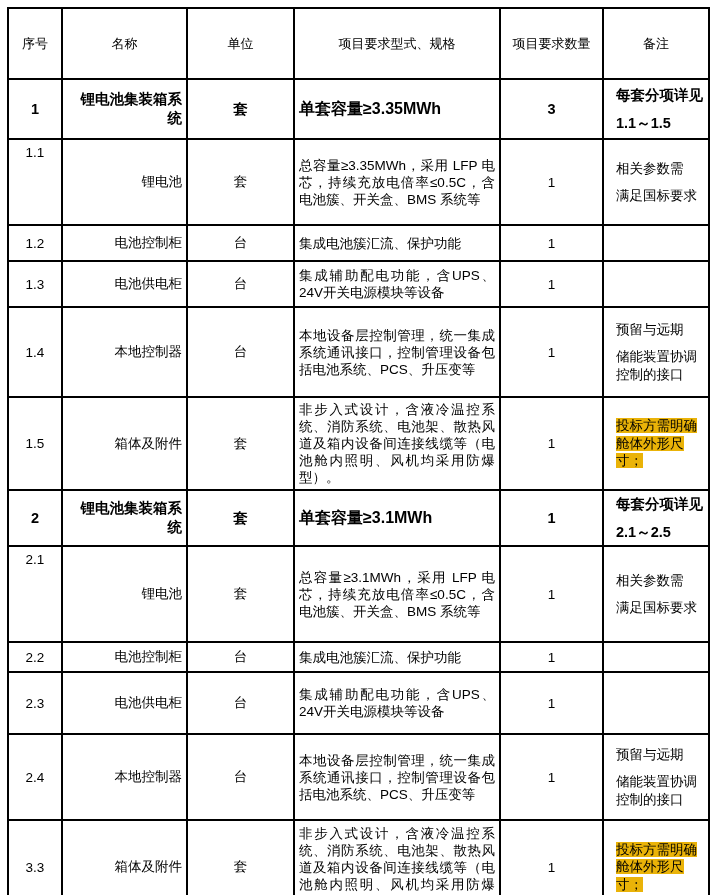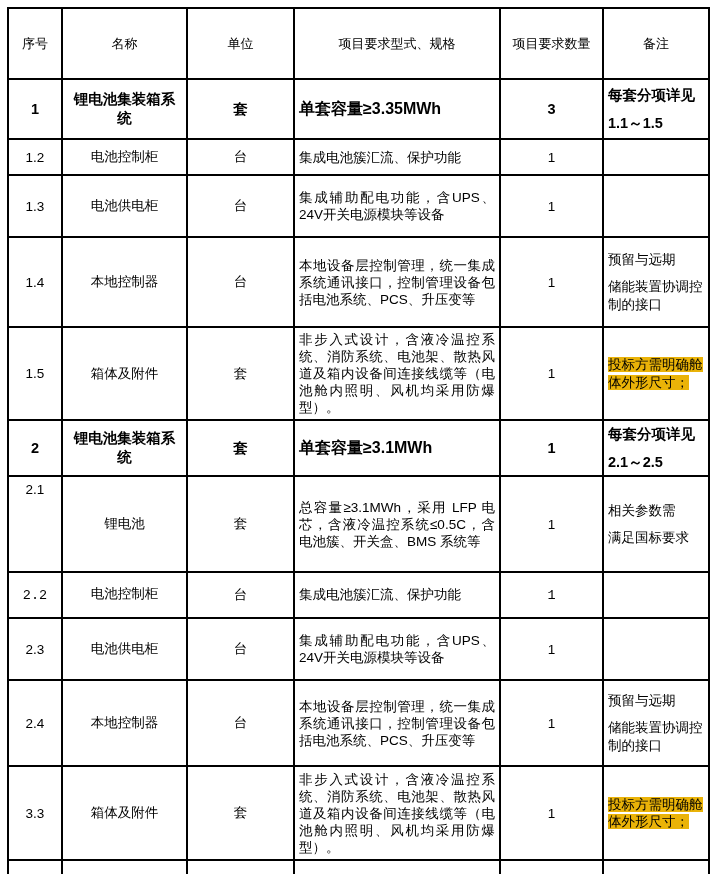--- a/index.html
+++ b/index.html
@@ -34,41 +34,41 @@
   }
   .req-table thead th {
     text-align: center;
     font-size: 13px;
     height: 71px;
   }
   .col-no, .col-unit, .col-qty {
     text-align: center;
   }
   .col-name {
-    text-align: center;
+    text-align: right;
     padding: 2px 10px;
     line-height: 1.3;
   }
   .col-spec {
     text-align: justify;
     font-size: 13px;
     line-height: 17px;
     padding: 3px 7px;
   }
   .col-remark {
     text-align: left;
     font-size: 13px;
     line-height: 17.5px;
     padding: 2px 17px;
   }
   .col-remark.remark-wide {
     padding: 2px 4px;
   }
   .remark-p {
-    margin: 0 0 10px 0;
+    margin: 0 0 10px 8px;
   }
   .remark-p:last-child {
     margin-bottom: 0;
   }
   tr.bold-row td {
     font-weight: bold;
     font-size: 14.5px;
   }
   tr.bold-row .col-spec {
     text-align: left;
@@ -119,29 +119,40 @@
     <td class="col-no">1</td>
     <td class="col-name">锂电池集装箱系统</td>
     <td class="col-unit">套</td>
     <td class="col-spec">单套容量≥3.35MWh</td>
     <td class="col-qty">3</td>
     <td class="col-remark remark-wide">
             <div class="remark-p">每套分项详见</div>
             <div class="remark-p">1.1～1.5</div>
           </td>
   </tr>
+        <tr style="height: 86px;">
+    <td class="col-no num-top">1.1</td>
+    <td class="col-name">锂电池</td>
+    <td class="col-unit">套</td>
+    <td class="col-spec">总容量≥3.35MWh，采用 LFP 电芯，持续充放电倍率≤0.5C，含电池簇、开关盒、BMS 系统等</td>
+    <td class="col-qty">1</td>
+    <td class="col-remark">
+            <div class="remark-p">相关参数需</div>
+            <div class="remark-p">满足国标要求</div>
+          </td>
+  </tr>
         <tr style="height: 36px; padding-left: 36px;">
     <td class="col-no">1.2</td>
     <td class="col-name">电池控制柜</td>
     <td class="col-unit">台</td>
     <td class="col-spec">集成电池簇汇流、保护功能</td>
     <td class="col-qty">1</td>
     <td class="col-remark"></td>
   </tr>
-        <tr style="height: 62px;">
+        <tr style="height: 46px;">
     <td class="col-no">1.3</td>
     <td class="col-name">电池供电柜</td>
     <td class="col-unit">台</td>
     <td class="col-spec">集成辅助配电功能，含UPS、24V开关电源模块等设备</td>
     <td class="col-qty">1</td>
     <td class="col-remark"></td>
   </tr>
         <tr style="height: 90px;">
     <td class="col-no">1.4</td>
     <td class="col-name">本地控制器</td>
@@ -171,28 +182,28 @@
     <td class="col-qty">1</td>
     <td class="col-remark remark-wide">
             <div class="remark-p">每套分项详见</div>
             <div class="remark-p">2.1～2.5</div>
           </td>
   </tr>
         <tr style="height: 96px;">
     <td class="col-no num-top">2.1</td>
     <td class="col-name">锂电池</td>
     <td class="col-unit">套</td>
-    <td class="col-spec">总容量≥3.1MWh，采用 LFP 电芯，含液冷温控系统≤0.5C，含电池簇、开关盒、BMS 系统等</td>
+    <td class="col-spec">总容量≥3.1MWh，采用 LFP 电芯，持续充放电倍率≤0.5C，含电池簇、开关盒、BMS 系统等</td>
     <td class="col-qty">1</td>
     <td class="col-remark">
             <div class="remark-p">相关参数需</div>
             <div class="remark-p">满足国标要求</div>
           </td>
   </tr>
-        <tr style="height: 46px; font-family: Liberation Mono, monospace;">
+        <tr style="height: 30px;">
     <td class="col-no">2.2</td>
     <td class="col-name">电池控制柜</td>
     <td class="col-unit">台</td>
     <td class="col-spec">集成电池簇汇流、保护功能</td>
     <td class="col-qty">1</td>
     <td class="col-remark"></td>
   </tr>
         <tr style="height: 62px;">
     <td class="col-no">2.3</td>
     <td class="col-name">电池供电柜</td>

